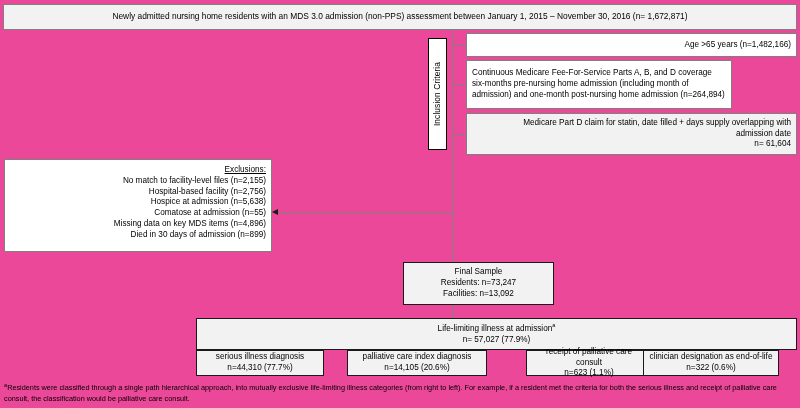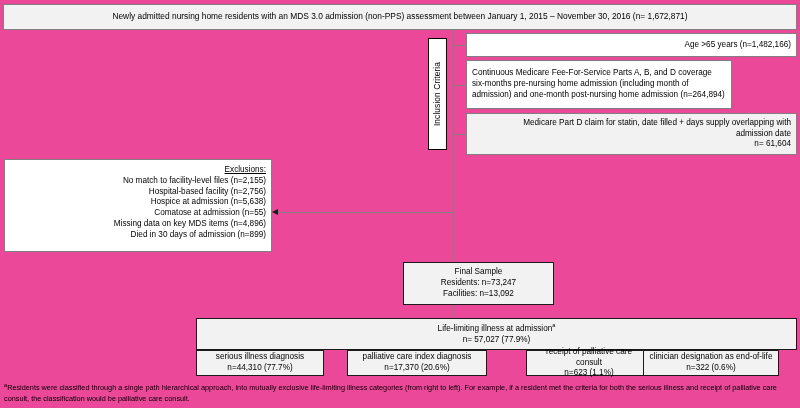--- a/index.html
+++ b/index.html
@@ -137,21 +137,21 @@
     <span>n= 57,027 (77.9%)</span>
   </div>
 
   <div class="box center thick" style="left:196px; top:350px; width:128px; height:26px;">
     <span>serious illness diagnosis</span>
     <span>n=44,310 (77.7%)</span>
   </div>
 
   <div class="box center thick" style="left:347px; top:350px; width:140px; height:26px;">
     <span>palliative care index diagnosis</span>
-    <span>n=17,370 (20.6%)</span>
+    <span>n=14,105 (20.6%)</span>
   </div>
 
   <div class="box center thick" style="left:486px; top:350px; width:126px; height:26px;margin-left:40px;">
     <span>receipt of palliative care consult</span>
     <span>n=623 (1.1%)</span>
   </div>
 
   <div class="box center thick" style="left:643px; top:350px; width:136px; height:26px;">
     <span>clinician designation as end-of-life</span>
     <span>n=322 (0.6%)</span>

